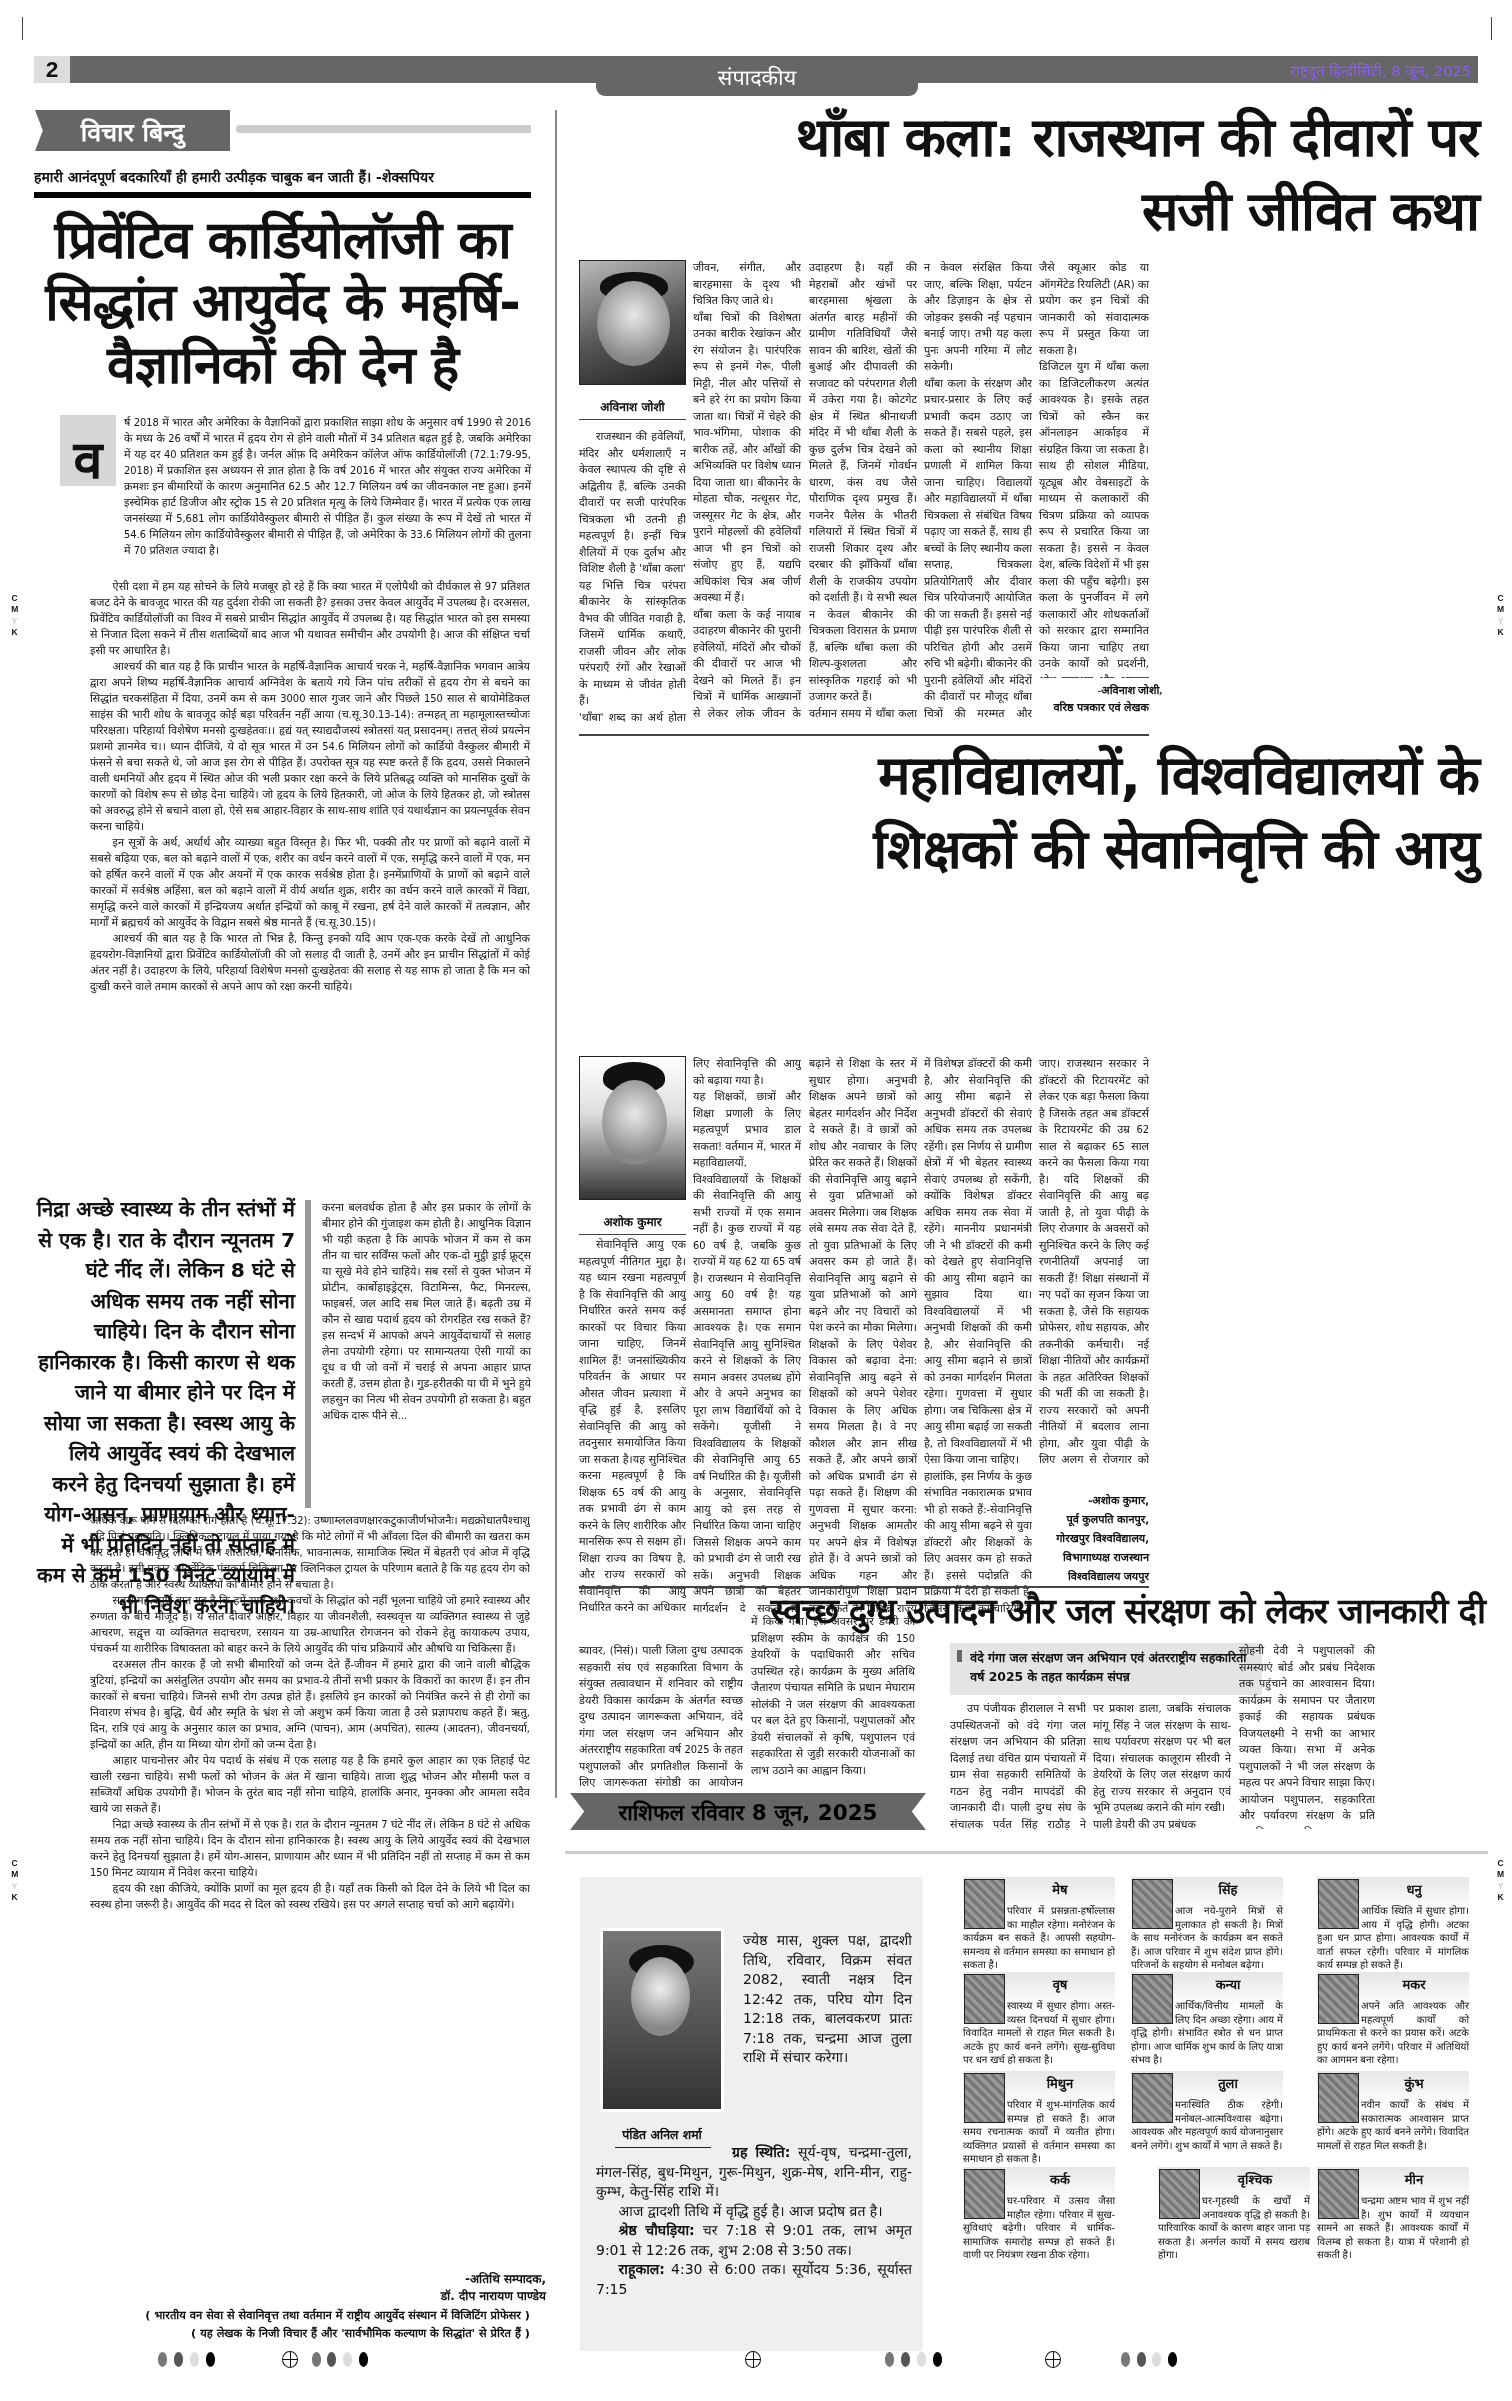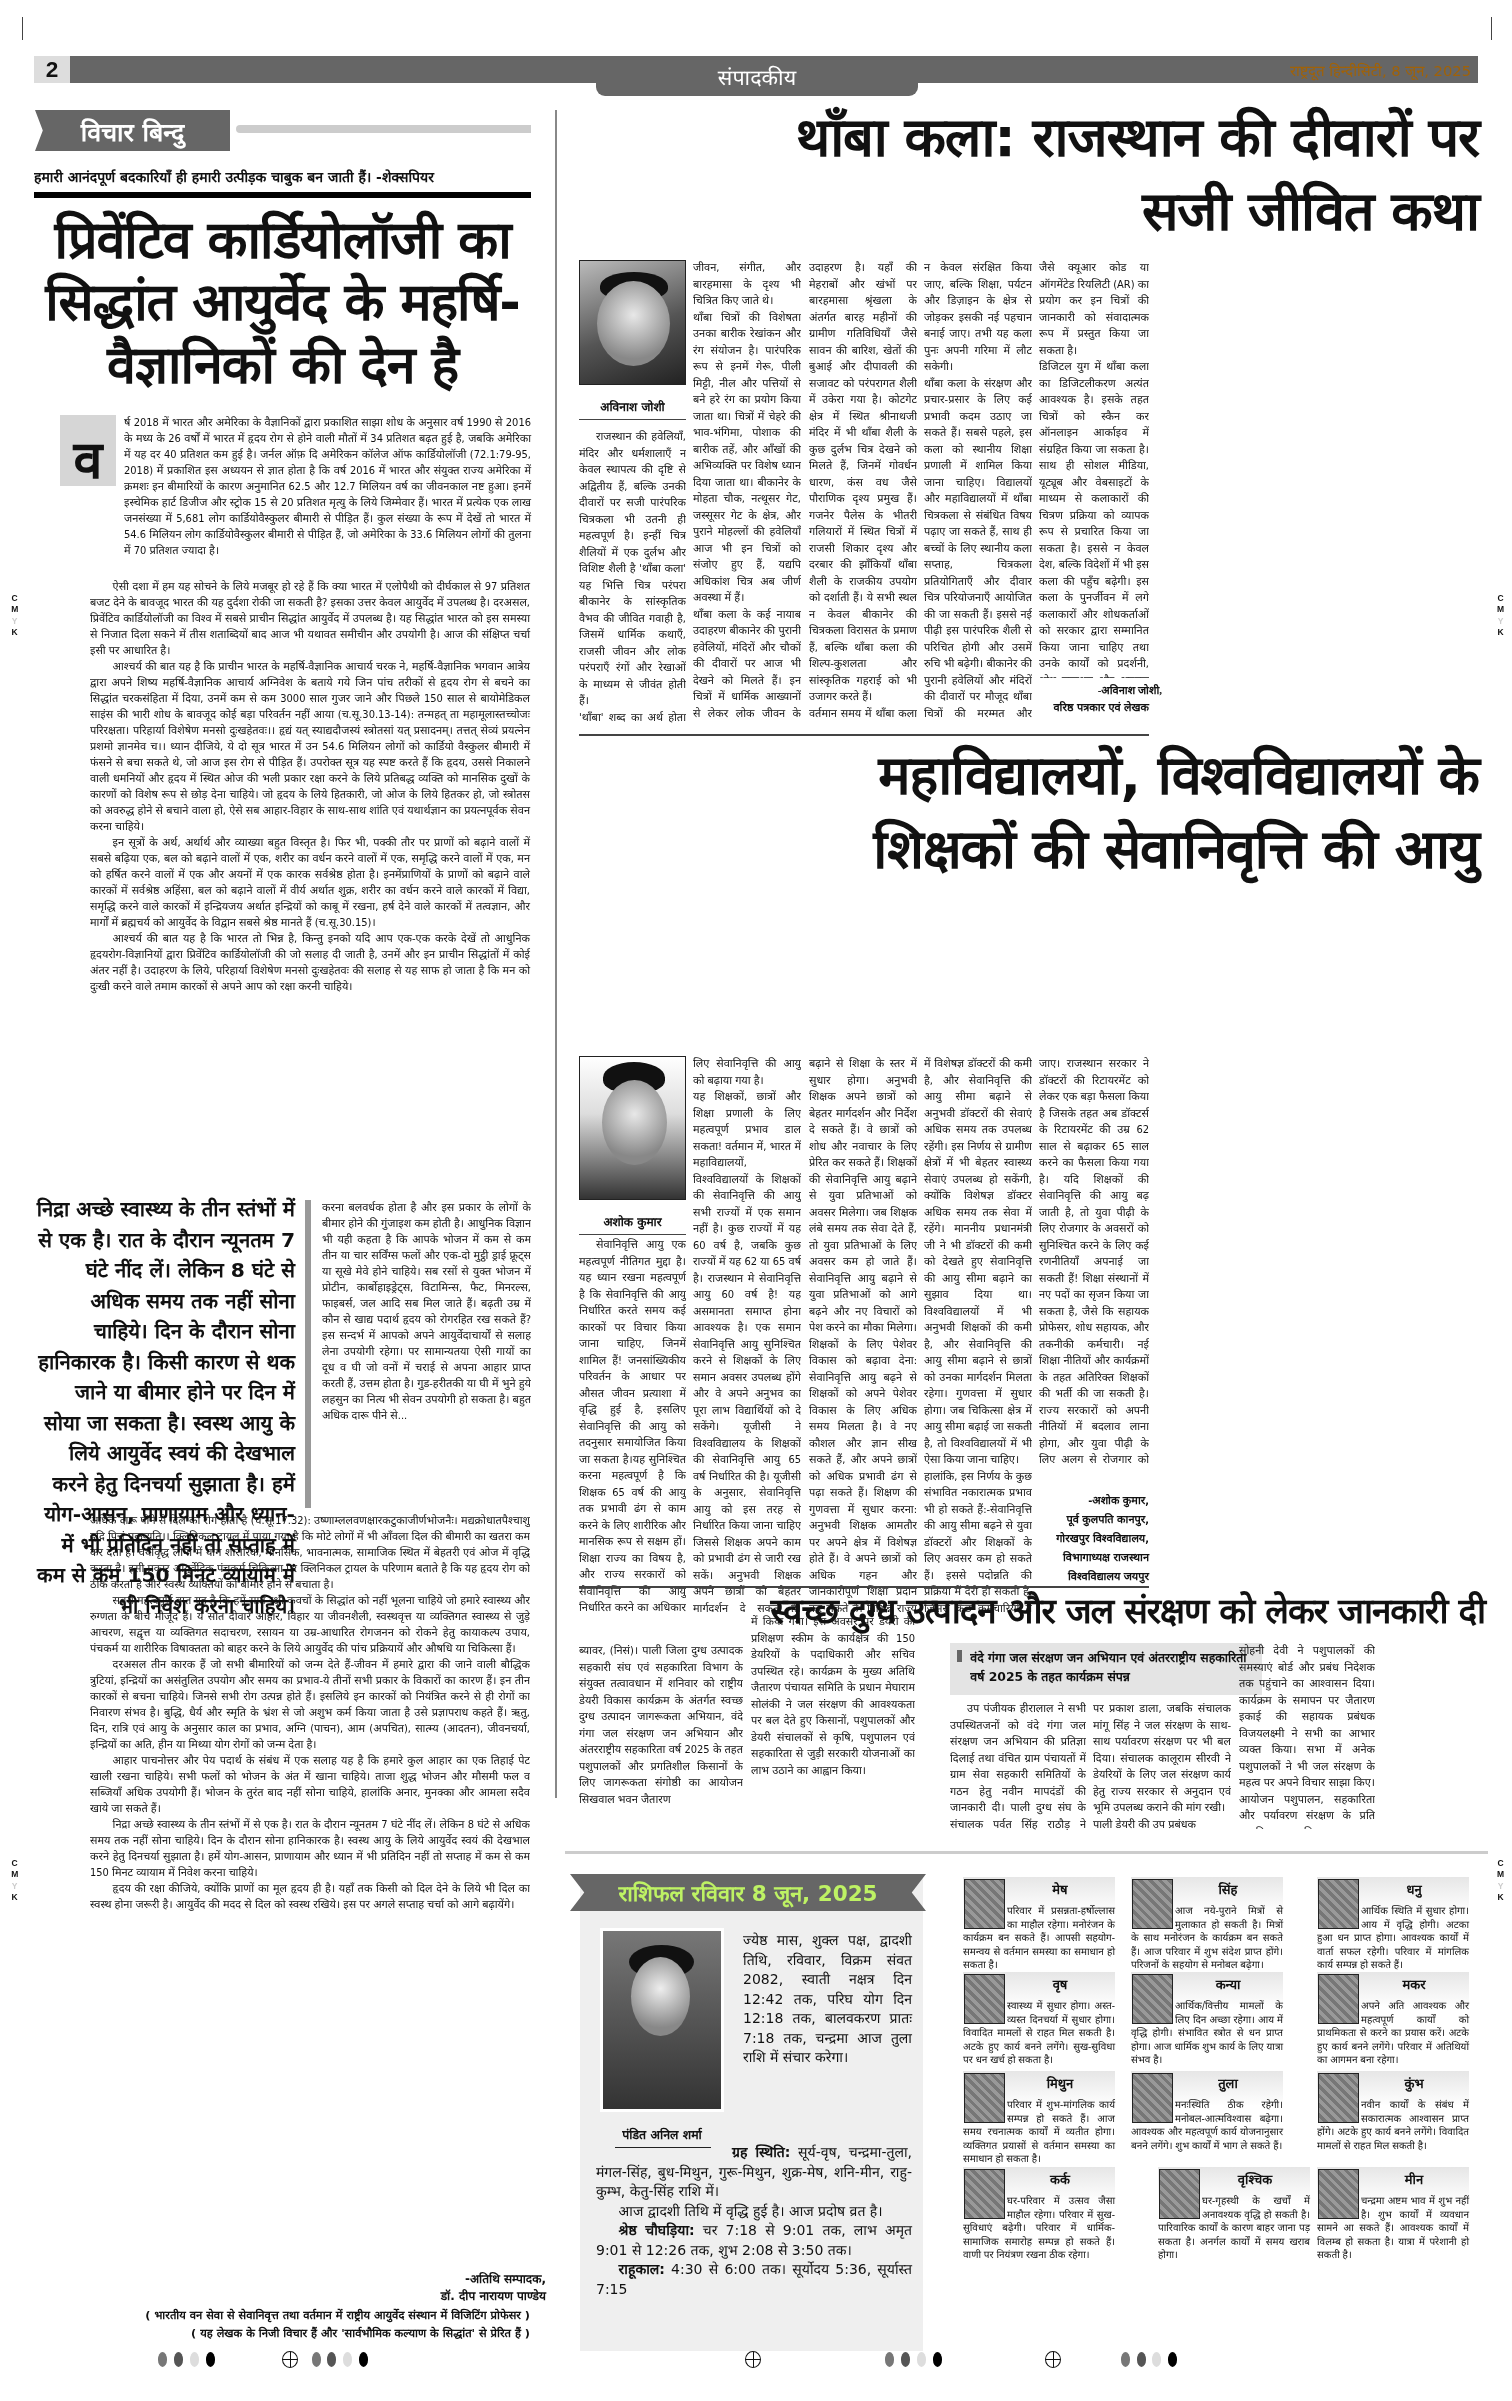--- a/index.html
+++ b/index.html
@@ -4,21 +4,21 @@
 <style>
   * { box-sizing: border-box; margin: 0; padding: 0; }
   html, body { width: 1512px; height: 2401px; background: #fff; overflow: hidden; }
   body { position: relative; font-family: "DejaVu Sans", "Liberation Sans", sans-serif; color: #111; }
   .crop { position: absolute; width: 1.1px; height: 22.6px; background: #444; }
 
   
   .hdr { position: absolute; left: 34px; top: 56px; width: 1444px; height: 27px; background: #666; }
   .hdr-page { position: absolute; left: 34px; top: 56px; width: 36px; height: 27px; background: #ddd; color: #111; font-size: 22.6px; font-weight: bold; display: flex; align-items: center; justify-content: center; font-family: "Liberation Sans", sans-serif; }
   .hdr-tab { position: absolute; left: 596px; top: 56px; width: 322px; height: 40px; background: #666; border-radius: 0 0 9px 9px; color: #fff; font-size: 21.5px; display: flex; align-items: center; justify-content: center; }
-  .hdr-right { position: absolute; right: 41px; top: 56px; height: 27px; display: flex; align-items: center; color: #a16207; font-size: 14.7px; }
+  .hdr-right { position: absolute; right: 41px; top: 56px; height: 27px; display: flex; align-items: center; color: #8b5cf6; font-size: 14.7px; }
 
   
   .vb-tag { position: absolute; left: 35px; top: 110px; width: 195px; height: 41px; background: #666; color: #fff; font-size: 25px; font-weight: bold; display: flex; align-items: center; justify-content: center; clip-path: polygon(0 0, 100% 0, 100% 100%, 0 100%, 4% 50%); }
   .vb-bar { position: absolute; left: 236px; top: 125px; width: 295px; height: 8px; background: #ccc; border-radius: 4px 0 0 4px; }
   .vb-quote { position: absolute; left: 34px; top: 167px; width: 497px; font-size: 14px; font-weight: bold; white-space: nowrap; overflow: hidden; }
   .vb-line { position: absolute; left: 34px; top: 192px; width: 497px; height: 5.6px; background: #000; }
   .vsep { position: absolute; left: 555px; top: 110px; width: 2.3px; height: 1688px; background: #888; }
 
   .left-headline { position: absolute; left: 34px; top: 209px; width: 497px; font-size: 52px; font-weight: bold; line-height: 1.2; text-align: center; font-family: "DejaVu Sans", sans-serif; letter-spacing: -1.1px; }
   .dropcap { position: absolute; left: 60px; top: 415px; width: 56px; height: 71px; background: #d6d6d6; font-size: 52px; font-weight: bold; display: flex; align-items: flex-end; justify-content: center; line-height: 1; }
@@ -39,21 +39,21 @@
   .col { position: absolute; font-size: 11px; line-height: 16.5px; text-align: justify; font-family: "DejaVu Sans Condensed", "DejaVu Sans", sans-serif; }
   .col p { text-indent: 17px; }
   .hr { position: absolute; height: 1.7px; background: #444; }
   .sig-r { text-align: right; font-weight: bold; }
 
   .subbox { position: absolute; left: 950px; top: 1643px; width: 312px; height: 52px; background: #e4e4e4; font-size: 12.4px; font-weight: bold; padding: 4.5px 5.6px 4.5px 20.3px; line-height: 19px; }
   .subbox .blk { position: absolute; left: 6.8px; top: 6.8px; width: 5.6px; height: 12.4px; background: #666; }
 
   
   .rs-box { position: absolute; left: 580px; top: 1877px; width: 343px; height: 474px; background: #efefef; }
-  .rs-banner { position: absolute; left: 570px; top: 1874px; width: 356px; height: 37px; background: #666; color: #bef264; font-size: 21.5px; font-weight: bold; display: flex; align-items: center; justify-content: center; clip-path: polygon(0 0, 100% 0, 96% 50%, 100% 100%, 0 100%, 4% 50%); }
+  .rs-banner { position: absolute; left: 570px; top: 1793px; width: 356px; height: 37px; background: #666; color: #000000; font-size: 21.5px; font-weight: bold; display: flex; align-items: center; justify-content: center; clip-path: polygon(0 0, 100% 0, 96% 50%, 100% 100%, 0 100%, 4% 50%); }
   .rs-photo { position: absolute; left: 600px; top: 1928px; width: 124px; height: 184px; background: #fff; padding: 3.4px; }
   .rs-photo-in { width: 100%; height: 100%; background: linear-gradient(180deg,#777,#333); position: relative; overflow: hidden; }
   .rs-text { position: absolute; font-size: 14px; line-height: 19.5px; text-align: justify; font-family: "DejaVu Sans", sans-serif; }
   .zodiac { position: absolute; width: 152px; height: 113px; font-size: 10px; line-height: 13.6px; font-family: "DejaVu Sans Condensed","DejaVu Sans",sans-serif; }
   .zodiac .zh { height: 35px; background: linear-gradient(180deg,#e6e6e6,#fff); padding-left: 42px; text-align: center; font-size: 13px; font-weight: bold; line-height: 26px; }
   .zodiac .zimg { position: absolute; left: 1.1px; top: 2.3px; width: 41px; height: 50px; border: 1.7px solid #222; background: repeating-linear-gradient(45deg,#999 0 3.4px,#777 3.4px 6.8px); }
   .zodiac .zt { text-align: justify; margin-top: -8px; }
   .zodiac .zt::before { content: ""; float: left; width: 44px; height: 20.3px; }
 
   .reg { position: absolute; border-radius: 50%; }

